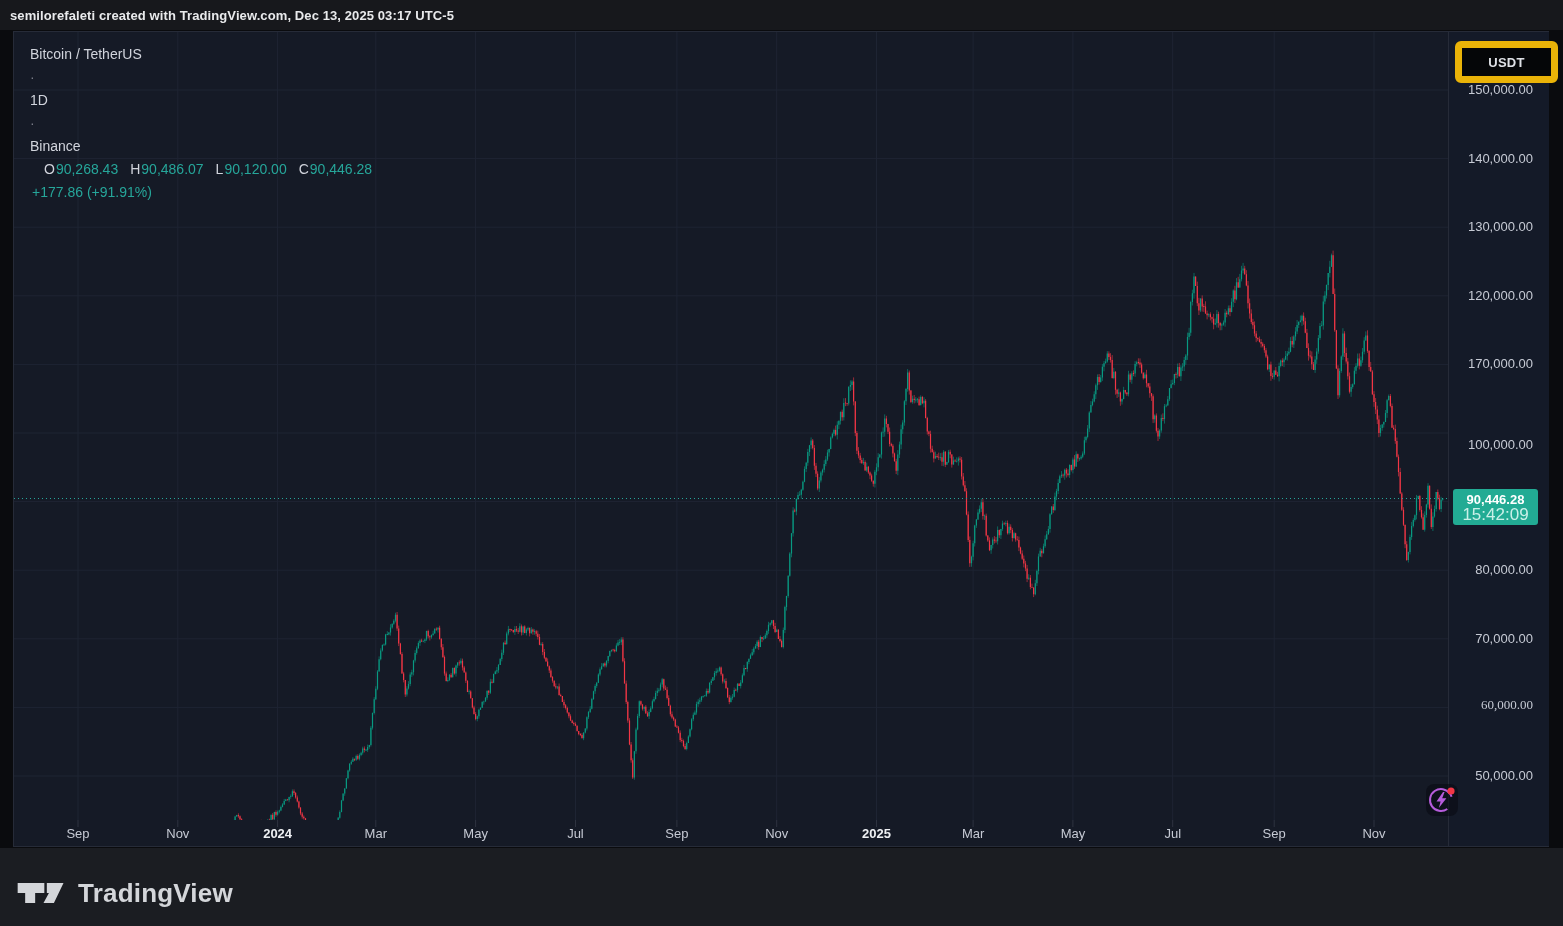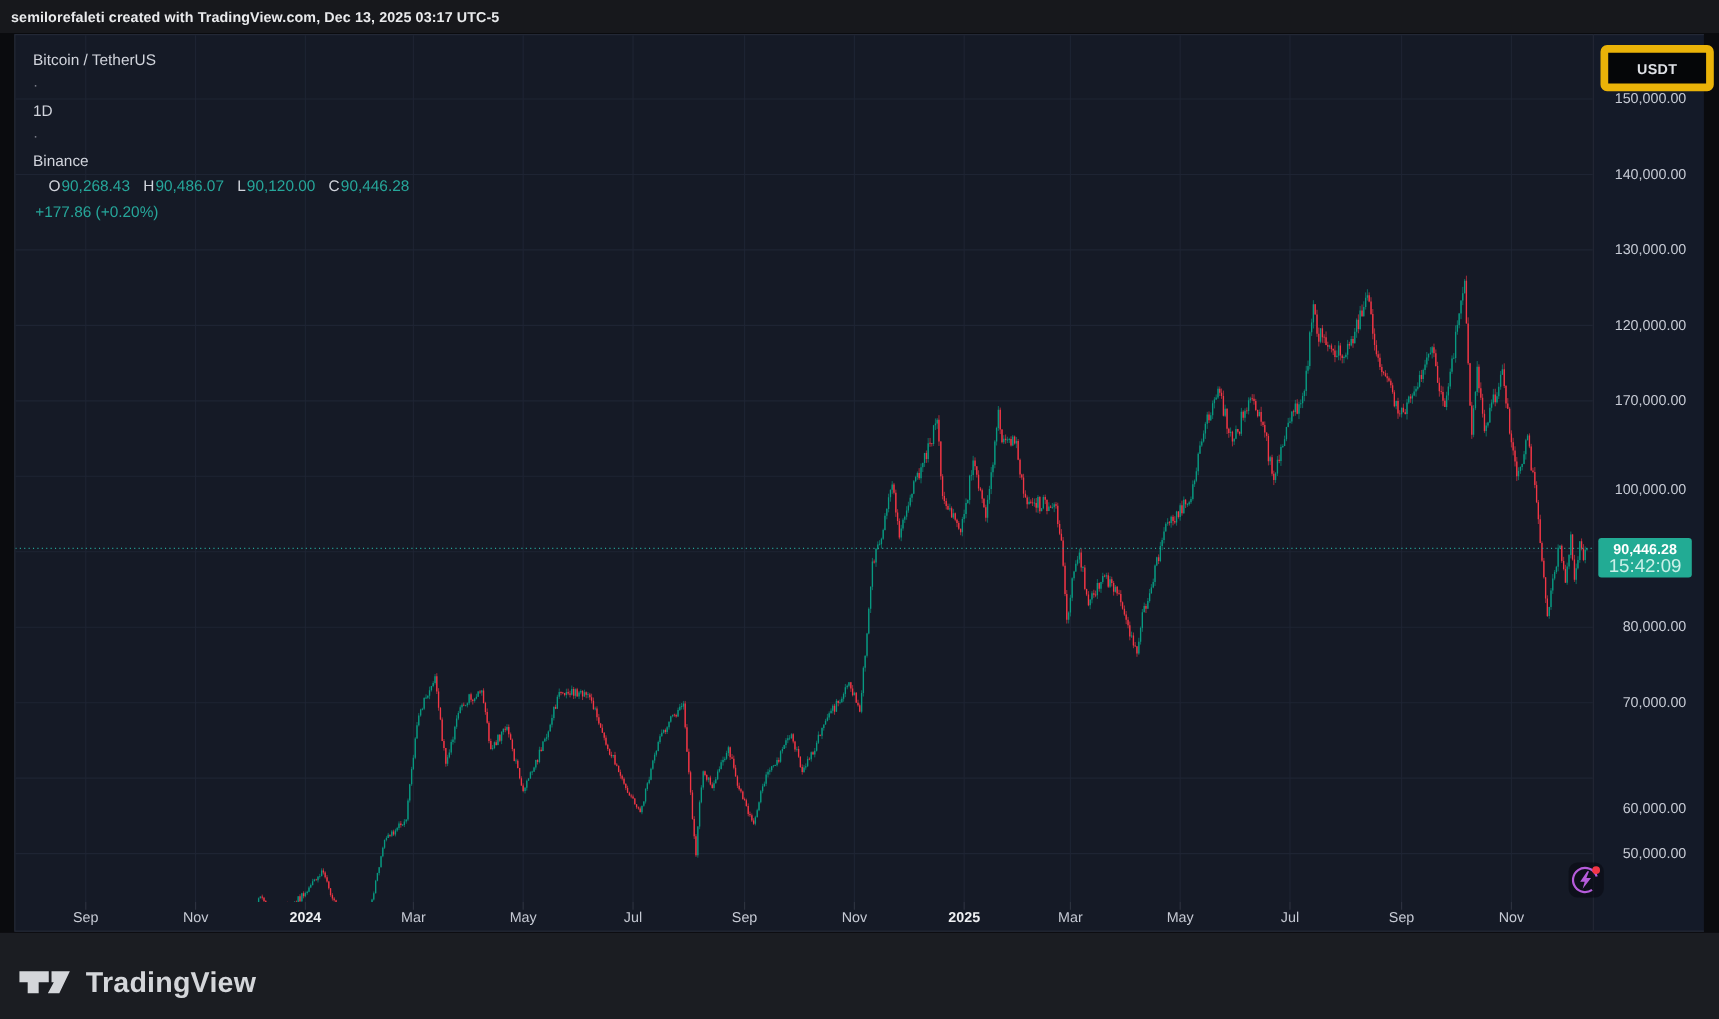--- a/index.html
+++ b/index.html
@@ -82,35 +82,35 @@
       </span>
     <span class="pair">
         <span class="k">L</span>
         <span class="v">90,120.00</span>
       </span>
     <span class="pair">
         <span class="k">C</span>
         <span class="v">90,446.28</span>
       </span>
   </span>
-  <span class="change">+177.86 (+0.20%)</span>
+  <span class="change">+177.86 (+91.91%)</span>
 </div>
 
 <div class="usdt-btn">USDT</div>
 
 <div id="price-ticks">
     <div class="ptick" style="top: 82px;">150,000.00</div>
     <div class="ptick" style="top: 150.6px;">140,000.00</div>
     <div class="ptick" style="top: 219.2px;">130,000.00</div>
     <div class="ptick" style="top: 287.8px;">120,000.00</div>
     <div class="ptick" style="top: 356.4px;">170,000.00</div>
     <div class="ptick" style="top: 425px; margin-top: 12px;">100,000.00</div>
     <div class="ptick" style="top: 562.2px;">80,000.00</div>
     <div class="ptick" style="top: 630.8px;">70,000.00</div>
-    <div class="ptick" style="top: 727px;">60,000.00</div>
+    <div class="ptick" style="top: 697px; font-family: Liberation Serif, serif;">60,000.00</div>
     <div class="ptick" style="top: 768px;">50,000.00</div>
   </div>
 <div id="time-ticks">
     <div class="ttick" style="left: 78px;">Sep</div>
     <div class="ttick" style="left: 177.818px;">Nov</div>
     <div class="ttick year" style="left: 277.636px;">2024</div>
     <div class="ttick" style="left: 375.818px;">Mar</div>
     <div class="ttick" style="left: 475.635px;">May</div>
     <div class="ttick" style="left: 575.453px;">Jul</div>
     <div class="ttick" style="left: 676.908px;">Sep</div>

